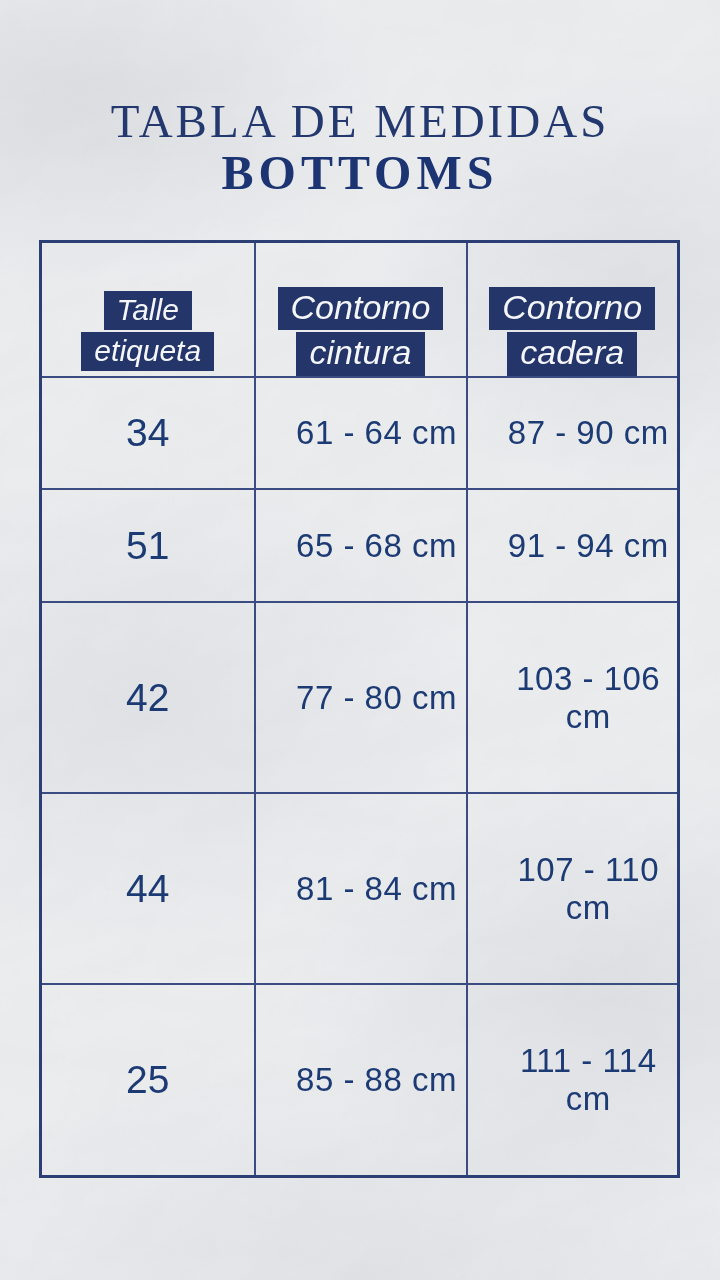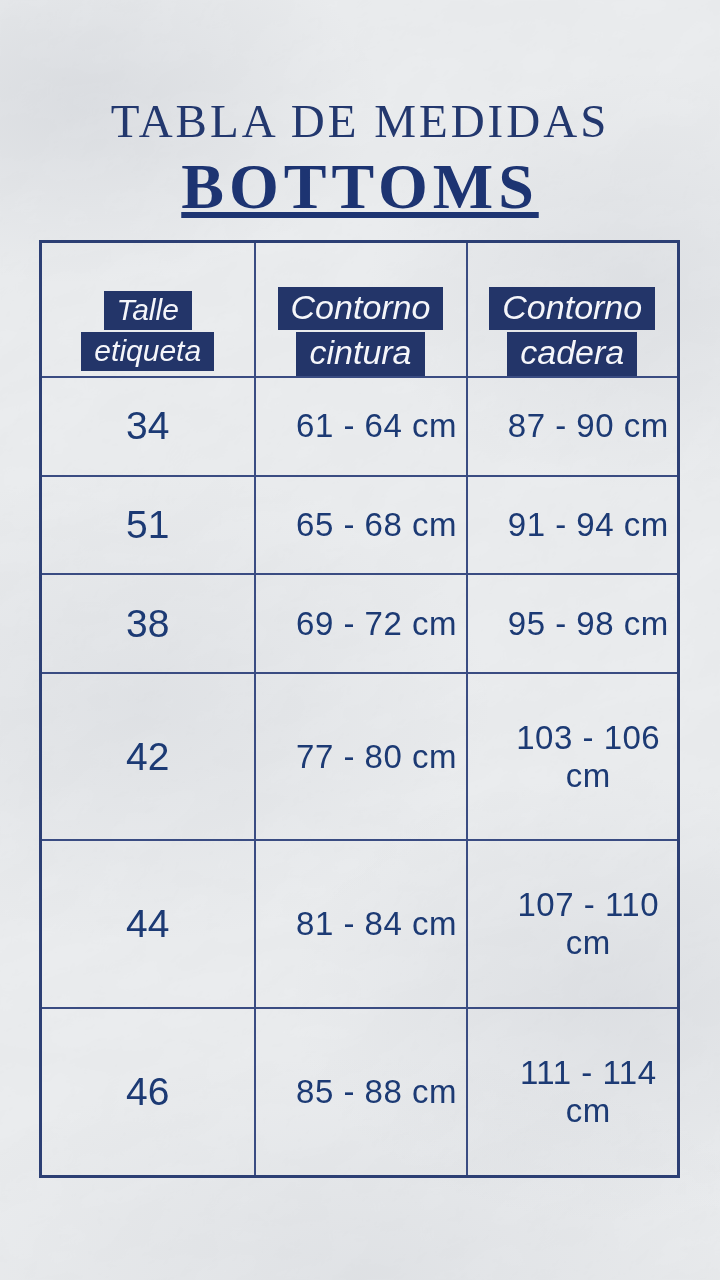--- a/index.html
+++ b/index.html
@@ -34,26 +34,24 @@
     font-family:"Liberation Serif", serif;
     font-weight:400;
     font-size:47px;
     letter-spacing:3px;
     color:#23386e;
     line-height:1.1;
   }
   .subtitle {
     font-family:"Liberation Serif", serif;
     font-weight:700;
-    font-size:64px;
+    font-size:48px;
     letter-spacing:5px;
     color:#1d3472;
     line-height:1.05;
-    margin-top:5px;
-    text-decoration:underline;
   }
 
   table.size-table {
     position:absolute;
     left:39px; top:240px;
     width:638px; height:938px;
     border-collapse:collapse;
     table-layout:fixed;
   }
   .size-table col.c1 { width:214px; }
@@ -148,34 +146,29 @@
         <td class="size-cell">34</td>
         <td class="measure-cell">61 - 64 cm</td>
         <td class="measure-cell">87 - 90 cm</td>
       </tr>
       <tr>
         <td class="size-cell">51</td>
         <td class="measure-cell">65 - 68 cm</td>
         <td class="measure-cell">91 - 94 cm</td>
       </tr>
       <tr>
-        <td class="size-cell">38</td>
-        <td class="measure-cell">69 - 72 cm</td>
-        <td class="measure-cell">95 - 98 cm</td>
-      </tr>
-      <tr>
         <td class="size-cell">42</td>
         <td class="measure-cell">77 - 80 cm</td>
         <td class="measure-cell">103 - 106 cm</td>
       </tr>
       <tr>
         <td class="size-cell">44</td>
         <td class="measure-cell">81 - 84 cm</td>
         <td class="measure-cell">107 - 110 cm</td>
       </tr>
       <tr>
-        <td class="size-cell">46</td>
+        <td class="size-cell">25</td>
         <td class="measure-cell">85 - 88 cm</td>
         <td class="measure-cell">111 - 114 cm</td>
       </tr>
     </tbody>
   </table>
 </div>
 
 </body></html>

